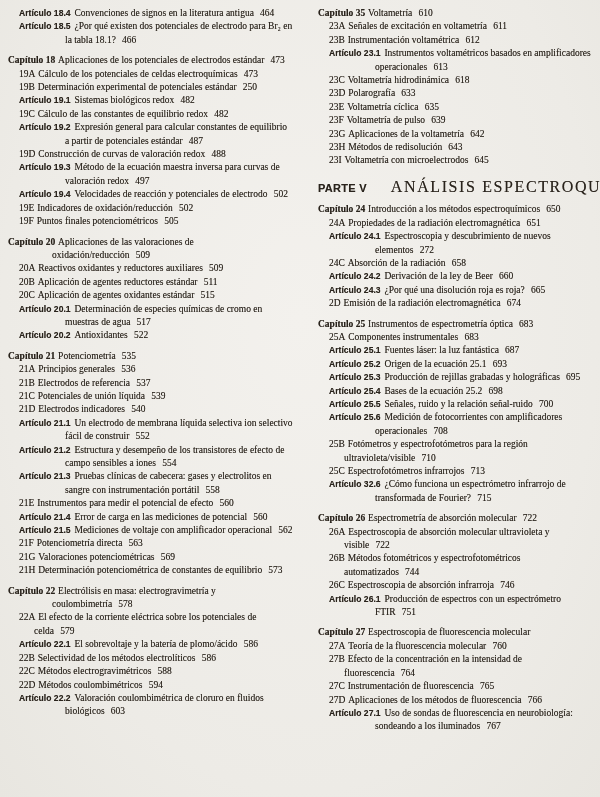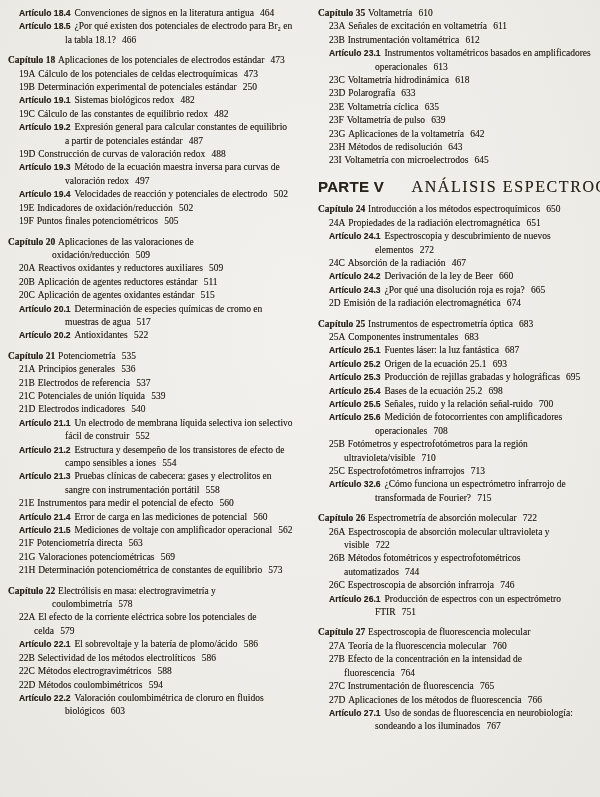--- a/index.html
+++ b/index.html
@@ -65,21 +65,21 @@
 
   
   .t-part {
     margin-top: 12px;
     margin-bottom: 6px;
     white-space: nowrap;
   }
   .t-part .lbl {
     font-family: "Liberation Sans", sans-serif;
     font-weight: bold;
-    font-size: 15px;
+    font-size: 11px;
     letter-spacing: 0.3px;
     margin-right: 0.9em;
   }
   .t-part .title {
     font-size: 16px;
     letter-spacing: 1.6px;
     margin-left: 14px;
   }
   .t-part .page-num { font-size: 11.5px; }
 
@@ -140,21 +140,21 @@
       <div class="entry t-section"><span class="lbl">23D</span><span class="title">Polarografía</span><span class="page-num">633</span></div>
       <div class="entry t-section"><span class="lbl">23E</span><span class="title">Voltametría cíclica</span><span class="page-num">635</span></div>
       <div class="entry t-section"><span class="lbl">23F</span><span class="title">Voltametría de pulso</span><span class="page-num">639</span></div>
       <div class="entry t-section"><span class="lbl">23G</span><span class="title">Aplicaciones de la voltametría</span><span class="page-num">642</span></div>
       <div class="entry t-section"><span class="lbl">23H</span><span class="title">Métodos de redisolución</span><span class="page-num">643</span></div>
       <div class="entry t-section"><span class="lbl">23I</span><span class="title">Voltametría con microelectrodos</span><span class="page-num">645</span></div>
       <div class="entry t-part"><span class="lbl">PARTE V</span><span class="title">ANÁLISIS ESPECTROQUÍMICO</span><span class="page-num">649</span></div>
       <div class="entry t-chapter"><span class="lbl">Capítulo 24</span><span class="title">Introducción a los métodos espectroquímicos</span><span class="page-num">650</span></div>
       <div class="entry t-section"><span class="lbl">24A</span><span class="title">Propiedades de la radiación electromagnética</span><span class="page-num">651</span></div>
       <div class="entry t-article"><span class="lbl">Artículo 24.1</span><span class="title">Espectroscopia y descubrimiento de nuevos elementos</span><span class="page-num">272</span></div>
-      <div class="entry t-section"><span class="lbl">24C</span><span class="title">Absorción de la radiación</span><span class="page-num">467</span></div>
+      <div class="entry t-section"><span class="lbl">24C</span><span class="title">Absorción de la radiación</span><span class="page-num">658</span></div>
       <div class="entry t-article"><span class="lbl">Artículo 24.2</span><span class="title">Derivación de la ley de Beer</span><span class="page-num">660</span></div>
       <div class="entry t-article"><span class="lbl">Artículo 24.3</span><span class="title">¿Por qué una disolución roja es roja?</span><span class="page-num">665</span></div>
       <div class="entry t-section"><span class="lbl">2D</span><span class="title">Emisión de la radiación electromagnética</span><span class="page-num">674</span></div>
       <div class="entry t-chapter"><span class="lbl">Capítulo 25</span><span class="title">Instrumentos de espectrometría óptica</span><span class="page-num">683</span></div>
       <div class="entry t-section"><span class="lbl">25A</span><span class="title">Componentes instrumentales</span><span class="page-num">683</span></div>
       <div class="entry t-article"><span class="lbl">Artículo 25.1</span><span class="title">Fuentes láser: la luz fantástica</span><span class="page-num">687</span></div>
       <div class="entry t-article"><span class="lbl">Artículo 25.2</span><span class="title">Origen de la ecuación 25.1</span><span class="page-num">693</span></div>
       <div class="entry t-article"><span class="lbl">Artículo 25.3</span><span class="title">Producción de rejillas grabadas y holográficas</span><span class="page-num">695</span></div>
       <div class="entry t-article"><span class="lbl">Artículo 25.4</span><span class="title">Bases de la ecuación 25.2</span><span class="page-num">698</span></div>
       <div class="entry t-article"><span class="lbl">Artículo 25.5</span><span class="title">Señales, ruido y la relación señal-ruido</span><span class="page-num">700</span></div>

